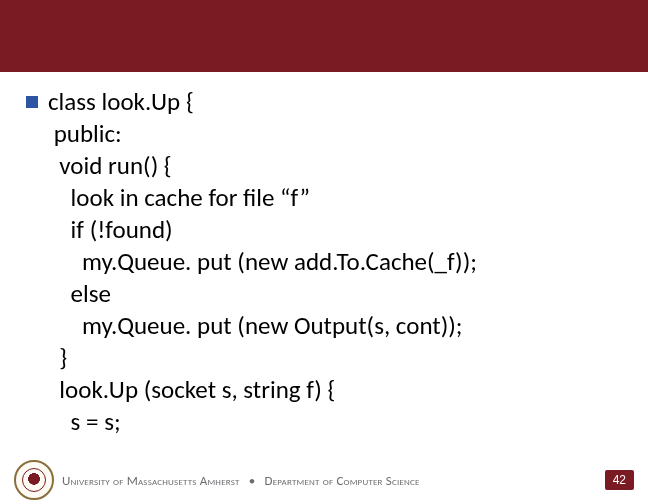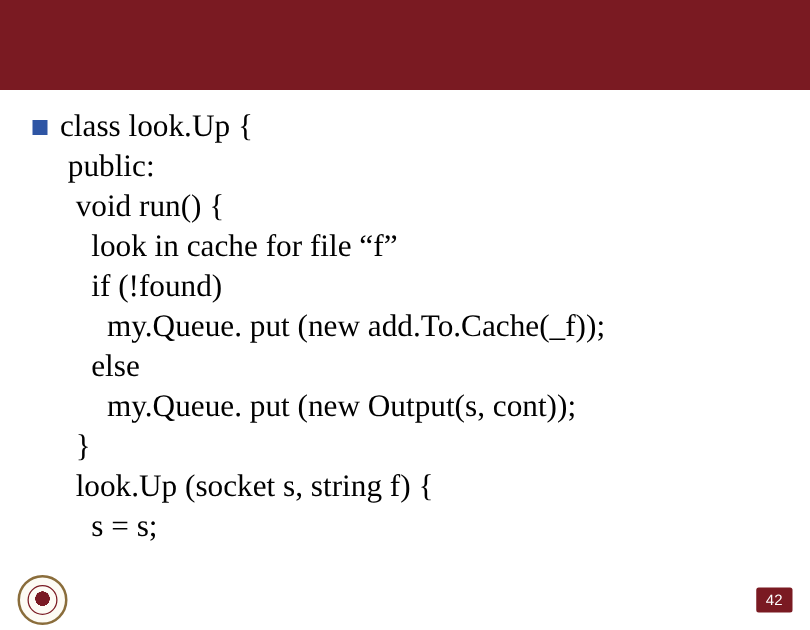--- a/index.html
+++ b/index.html
@@ -30,21 +30,20 @@
     background: #2e55a4;
     margin-top: 10px;
     margin-right: 10px;
     flex: 0 0 auto;
   }
   .code {
     font-size: 25px;
     line-height: 1.28;
     color: #000000;
     white-space: pre;
-    font-family: Liberation Serif, serif;
   }
   .footer {
     position: absolute;
     left: 0;
     bottom: 0;
     width: 100%;
     height: 42px;
     display: flex;
     align-items: center;
     box-sizing: border-box;
@@ -125,17 +124,22 @@
 <span>    s = s;</span></div>
     </div>
   </div>
 </div>
 
 <div class="footer">
   <div class="seal">
     <div class="seal-outer"></div>
     <div class="seal-inner"></div>
   </div>
+  <div class="footer-text">
+    <span>University of Massachusetts Amherst</span>
+    <span class="dot">•</span>
+    <span>Department of Computer Science</span>
+  </div>
   <div class="footer-spacer"></div>
   <div class="page-num">
     <span>42</span>
   </div>
 </div>
 
 </body></html>

